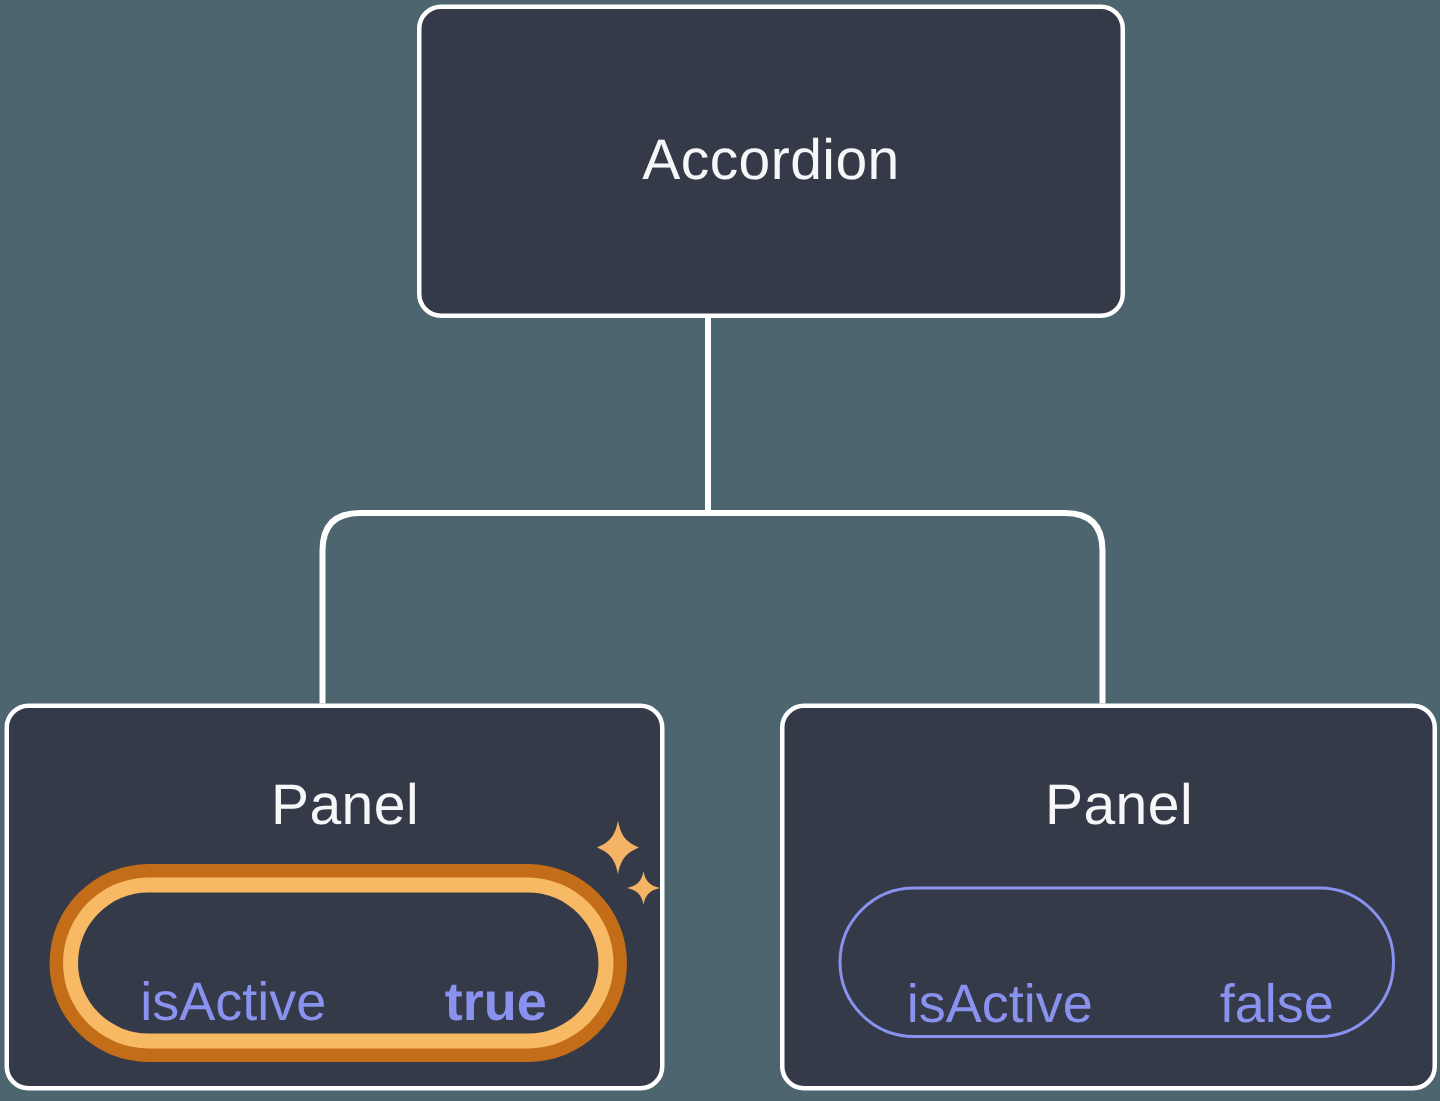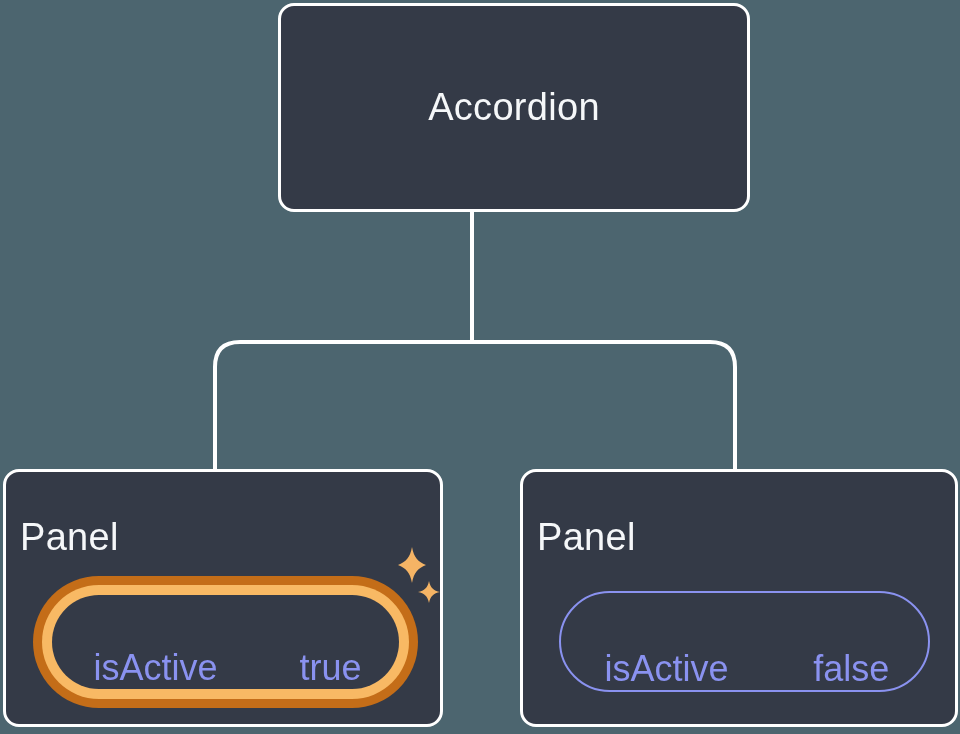--- a/index.html
+++ b/index.html
@@ -57,21 +57,21 @@
     letter-spacing: 0.3px;
   }
 
   .node-panel-left  { left: 3px;   top: 469px; width: 440px; height: 258px; }
   .node-panel-right { left: 520px; top: 469px; width: 438px; height: 258px; }
 
   .panel-title {
     position: absolute;
     left: 0; right: 0;
     top: 44px;
-    text-align: left;
+    text-align: center;
     color: var(--title-text);
     font-size: 38px;
     font-weight: 500;
     letter-spacing: 0.3px;
     padding-left: 14px;
   }
 
   .pill {
     position: absolute;
     display: flex;
@@ -97,21 +97,21 @@
 
   .pill-cell {
     display: flex;
     align-items: center;
     justify-content: center;
     color: var(--prop-text);
     font-size: 36px;
   }
 
   .pill-active   .pill-cell-name  { width: 207px; }
-  .pill-active   .pill-cell-value { flex: 1; font-weight: 400; }
+  .pill-active   .pill-cell-value { flex: 1; font-weight: 700; }
   .pill-inactive .pill-cell-name  { width: 211px; }
   .pill-inactive .pill-cell-value { flex: 1; }
 
   .pill-divider { width: 3px; }
   .pill-active   .pill-divider { background: var(--active-divider); }
   .pill-inactive .pill-divider { background: var(--pill-border-inactive); width: 2.5px; }
 
   .sparkles-svg {
     position: absolute;
     left: 382px; top: 72px;

